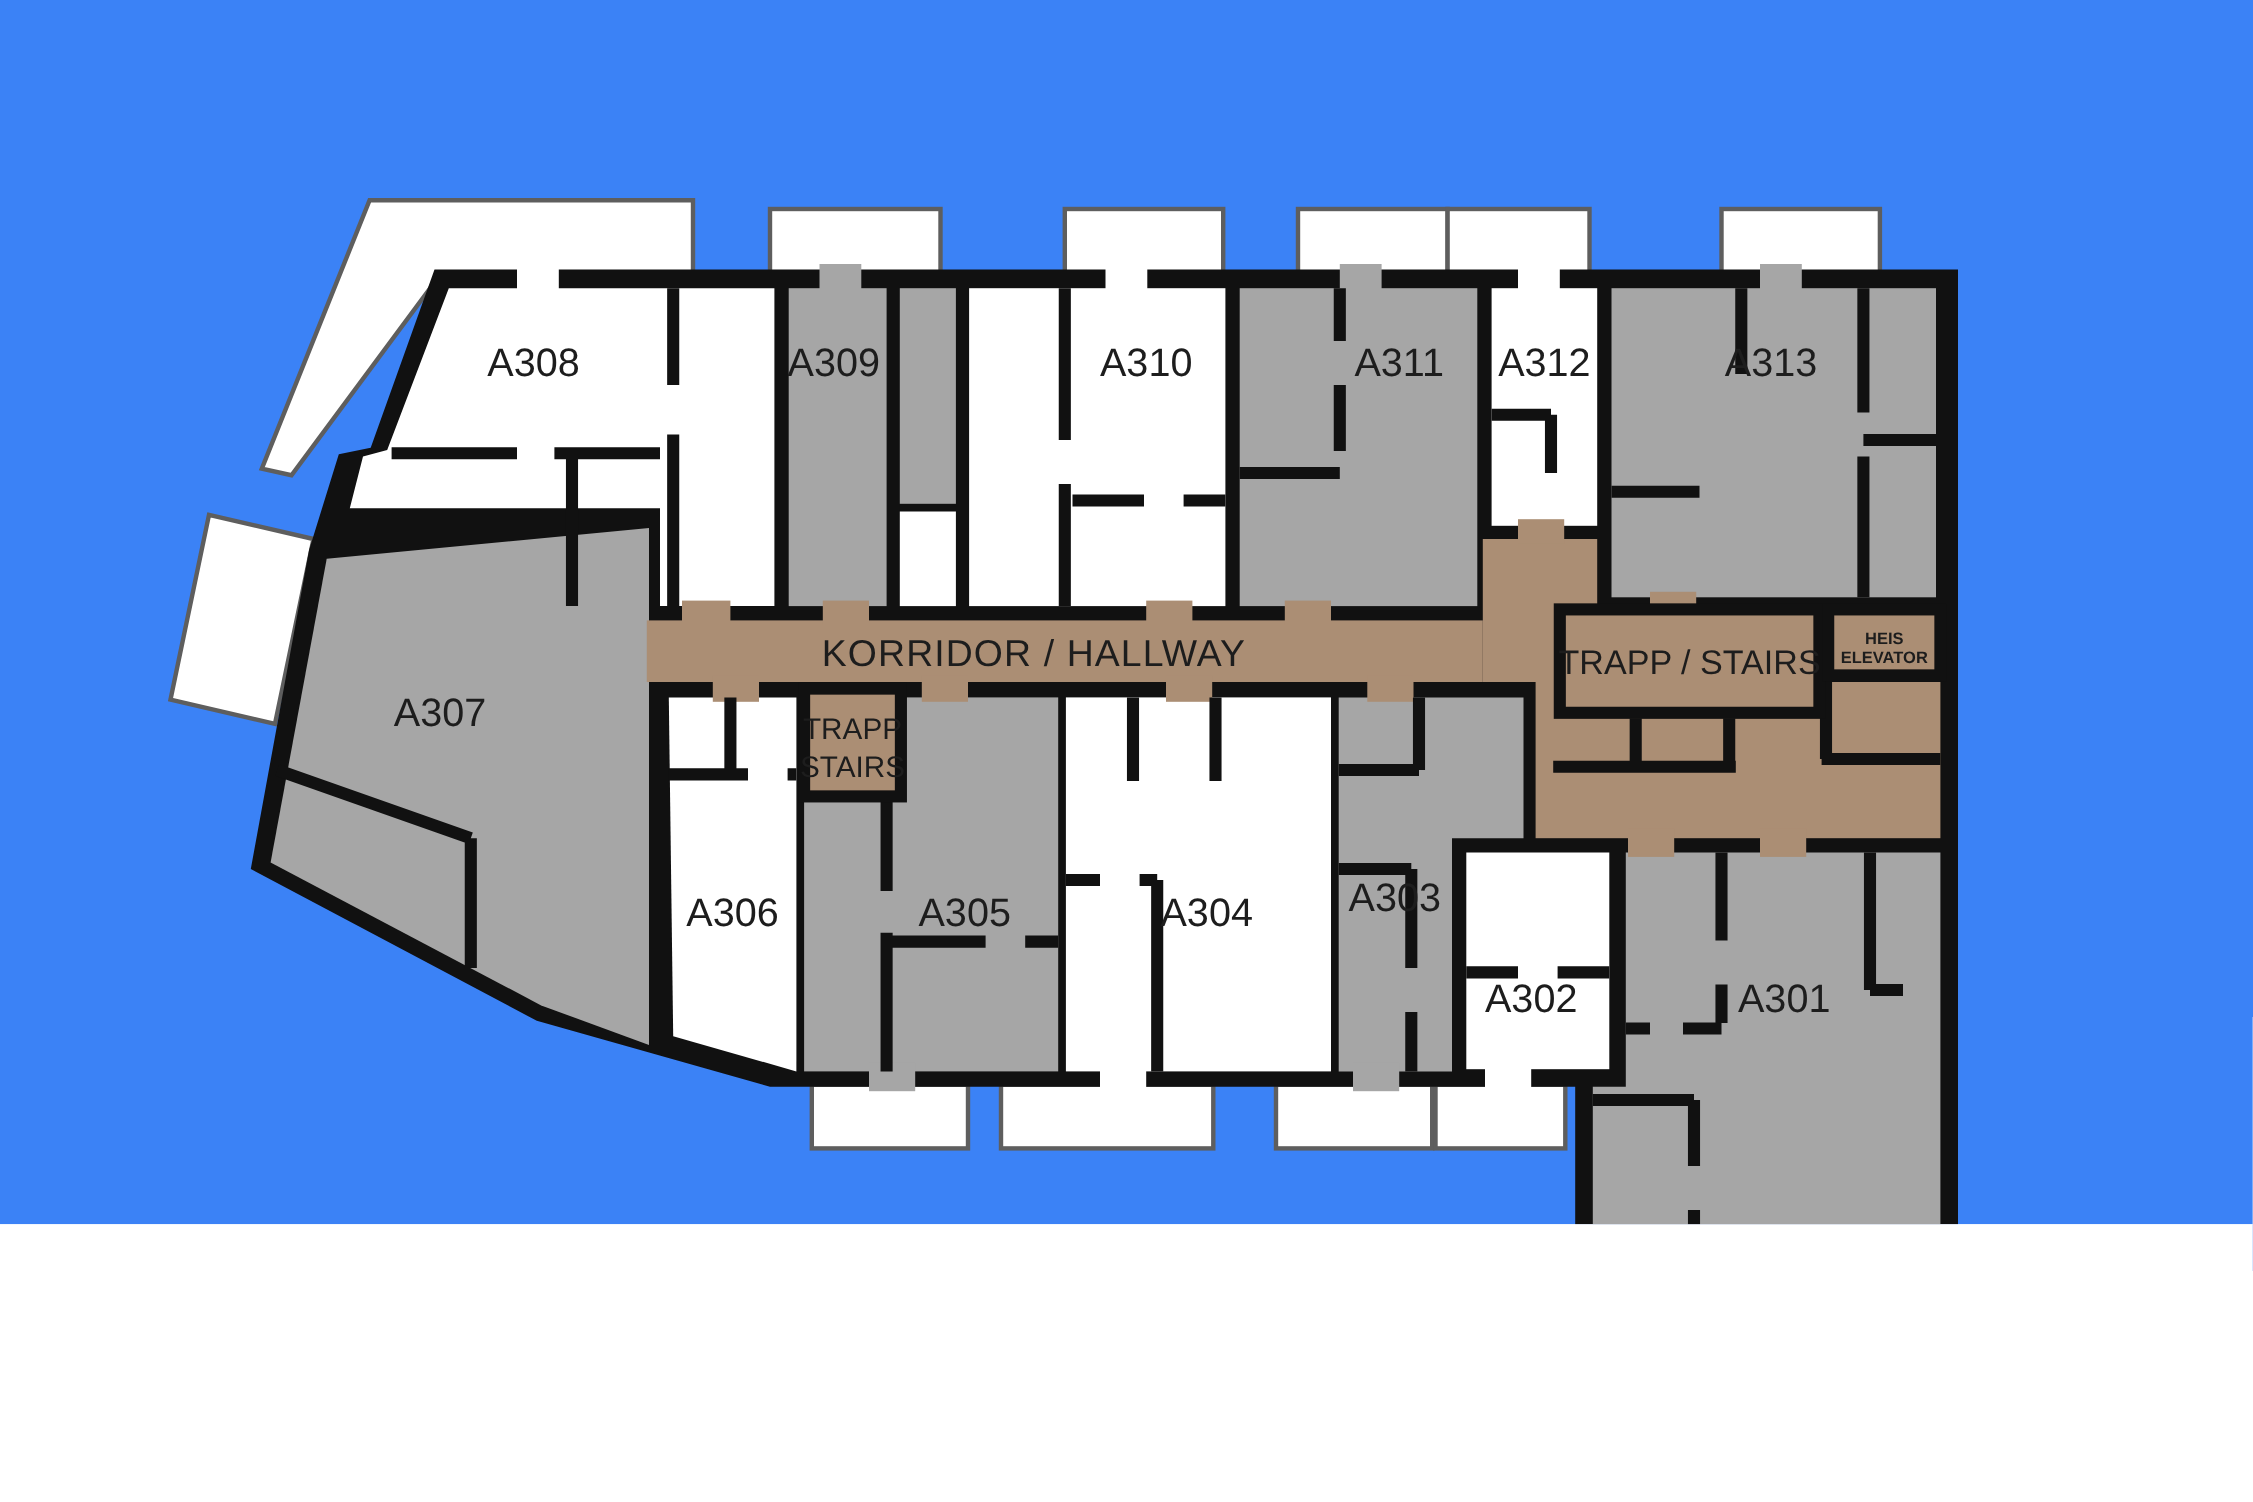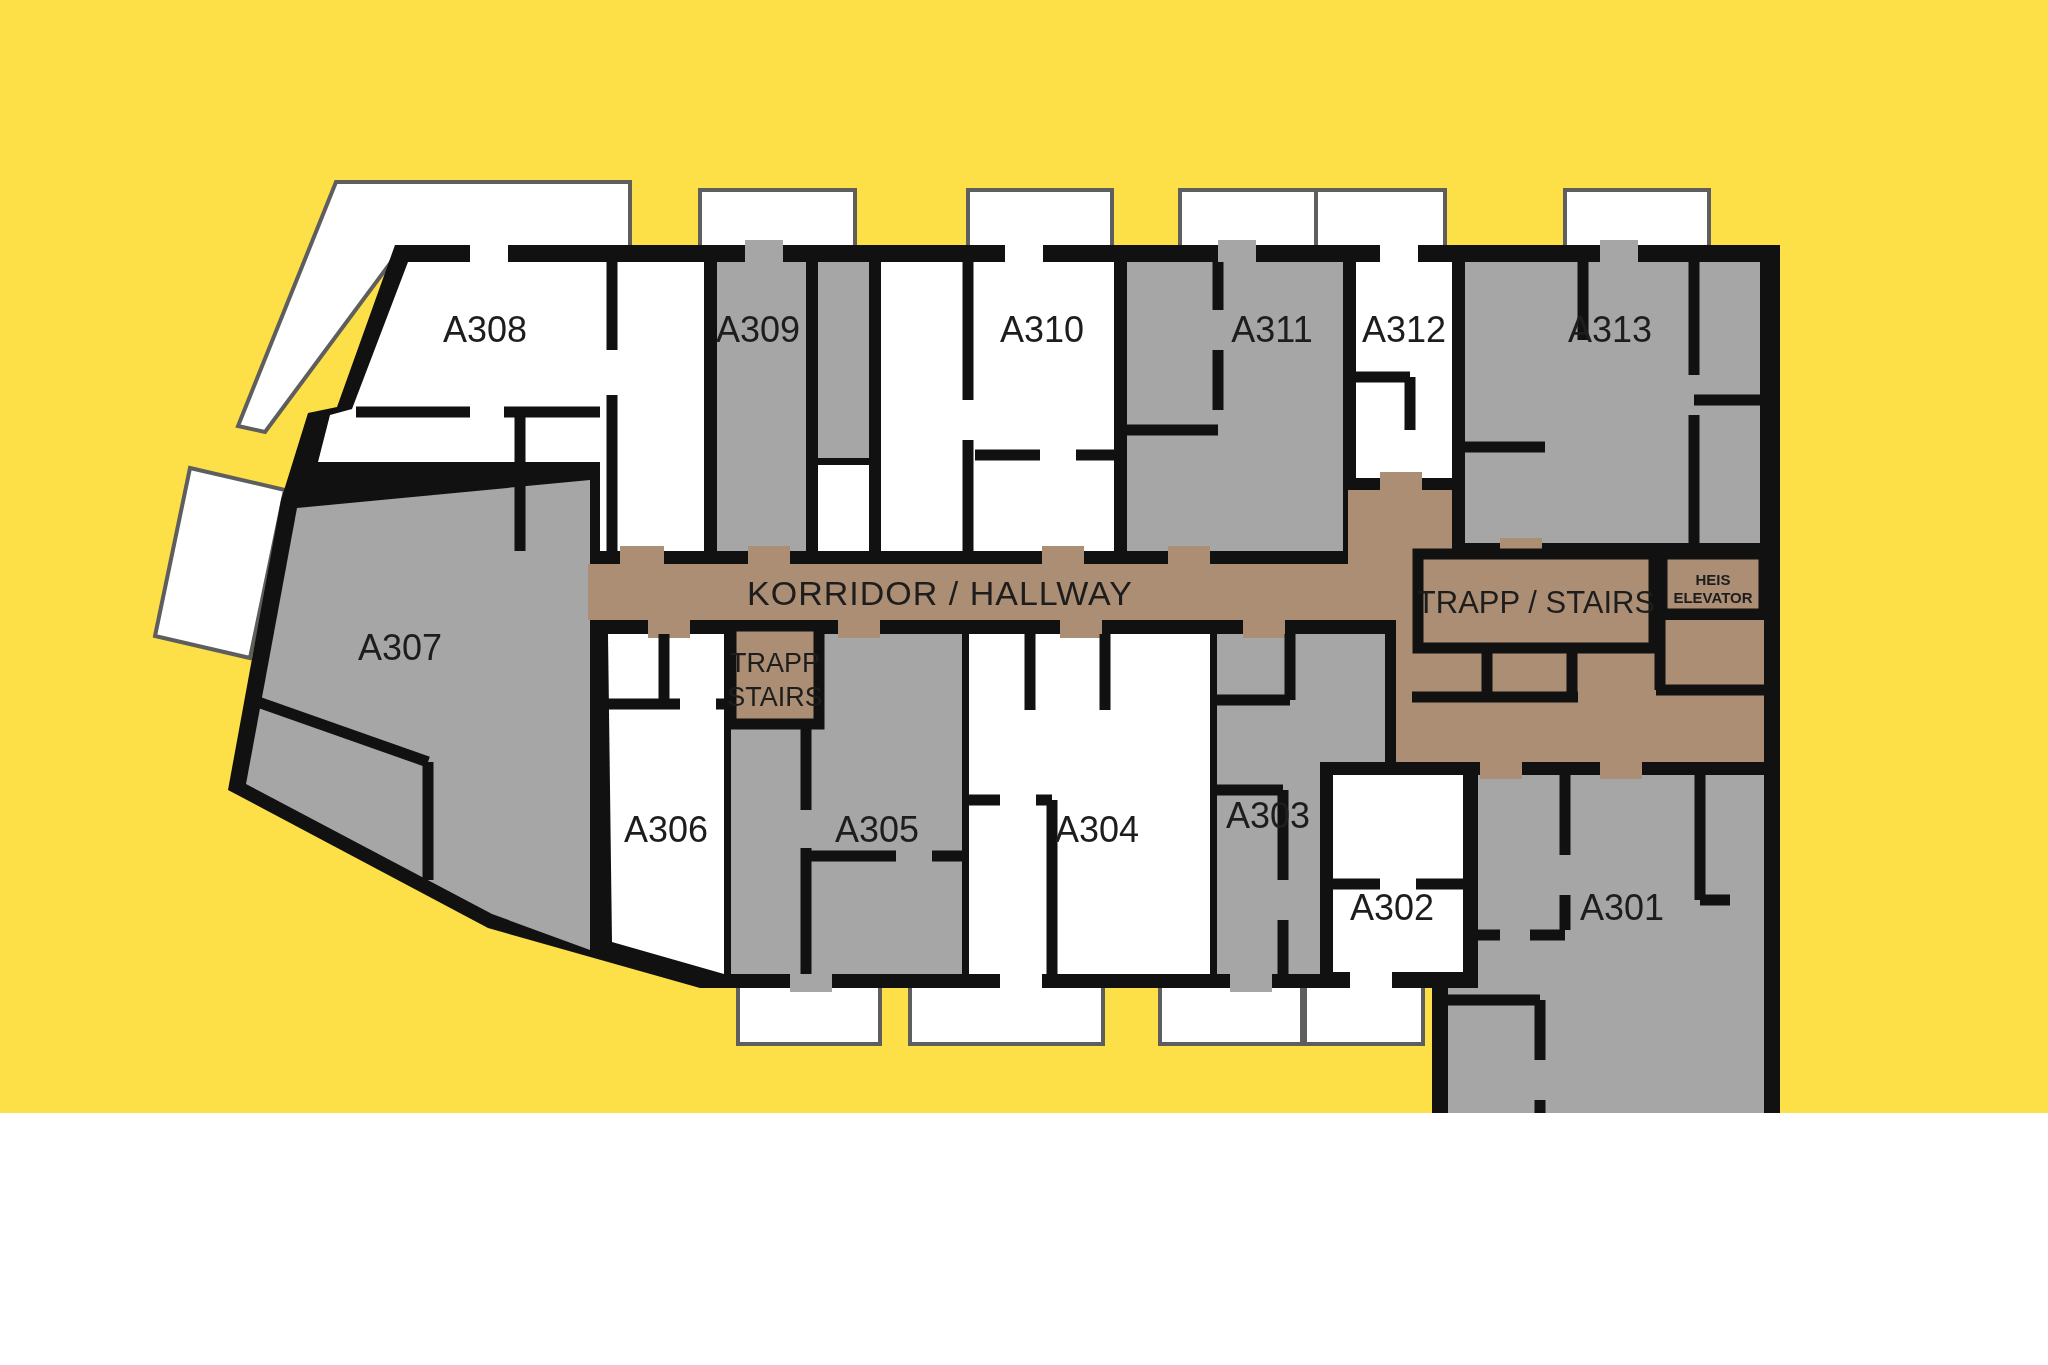--- a/index.html
+++ b/index.html
@@ -1,16 +1,16 @@
 <!DOCTYPE html>
 <html style="--wall: #111111; --room_gray: #A6A6A6; --room_white: #FFFFFF; --corridor: #AB8E74; --balcony_stroke: #5E5E5E; --label: #1D1D1D;"><head>
 <meta charset="utf-8">
 <style>
   html,body{margin:0;padding:0;background:#fff;}
-  .stage{position:relative;width:2048px;height:1113px;background:#fde047;overflow:hidden;
+  .stage{position:relative;width:2048px;height:1113px;background:#3b82f6;overflow:hidden;
          font-family:"Liberation Sans",sans-serif;}
   svg{display:block;}
   .wall{fill:var(--wall);}
   .white{fill:var(--room_white);}
   .gray{fill:var(--room_gray);}
   .brown{fill:var(--corridor);}
   .balc{fill:var(--room_white);stroke:var(--balcony_stroke);stroke-width:4;}
   .iw{stroke:var(--wall);stroke-width:11;stroke-linecap:butt;fill:none;}
   .box{fill:var(--corridor);stroke:var(--wall);stroke-width:11;}
   .lbl{font-size:36px;fill:var(--label);text-anchor:middle;}

